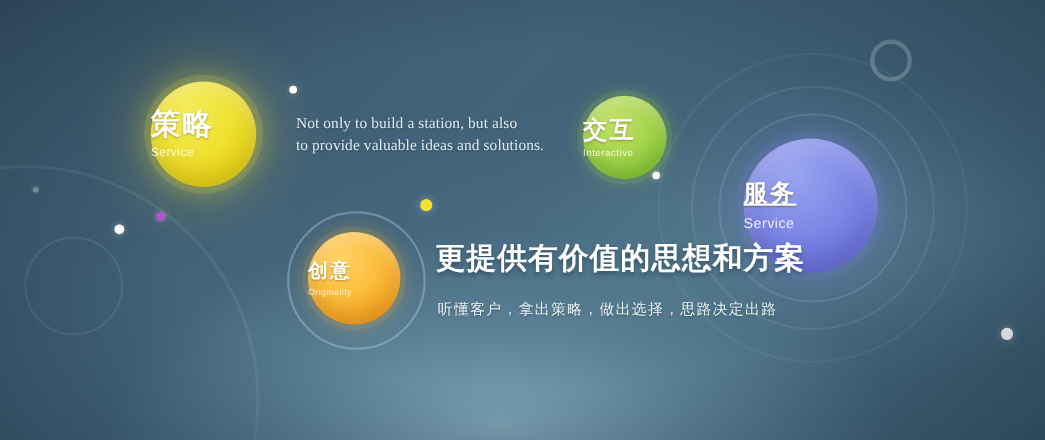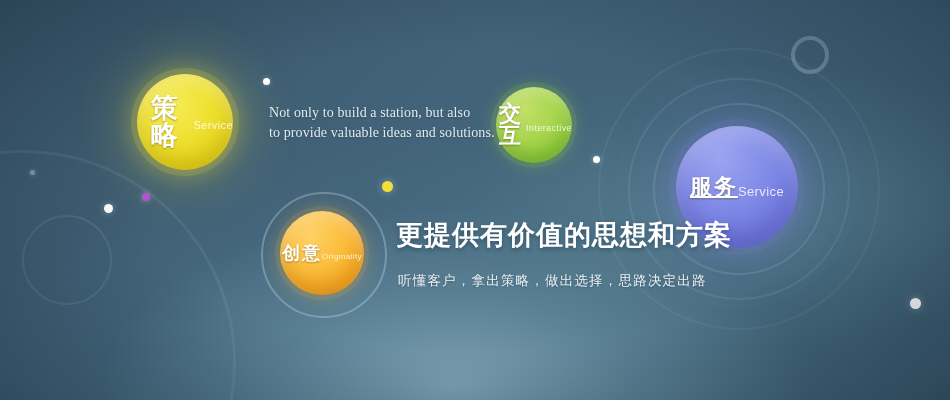--- a/index.html
+++ b/index.html
@@ -67,21 +67,22 @@
   .dot {
     position: absolute;
     border-radius: 50%;
   }
 
   
   .bubble {
     position: absolute;
     border-radius: 50%;
     display: flex;
-    align-items: center;
+    flex-direction: column;
+    align-items: flex-start;
     justify-content: center;
     text-align: center;
     user-select: none;
   }
   .bubble .cn {
     font-weight: bold;
     color: #ffffff;
     letter-spacing: 2px;
     line-height: 1;
     text-shadow: 0 1px 2px rgba(80,60,10,0.45);
@@ -101,21 +102,21 @@
       0 0 18px 10px rgba(235,222,60,0.22),
       0 0 46px 24px rgba(226,212,70,0.16),
       inset 0 -10px 18px rgba(160,135,0,0.30),
       inset 0 8px 14px rgba(255,255,255,0.30);
   }
   #bubble-strategy .cn { font-size: 27px; }
   #bubble-strategy .en { font-size: 11px; margin-top: 7px; }
 
   
   #bubble-interactive {
-    left: 496px; top: 87px; width: 76px; height: 76px;
+    left: 530px; top: 87px; width: 76px; height: 76px;
     background: radial-gradient(circle at 36% 28%, #c2e06a 0%, #a9d64f 42%, #87c436 78%, #6fb22a 100%);
     box-shadow:
       0 0 0 5px rgba(150,205,70,0.14),
       0 0 14px 7px rgba(150,205,70,0.18),
       inset 0 -8px 14px rgba(70,120,20,0.28),
       inset 0 6px 12px rgba(255,255,255,0.30);
   }
   #bubble-interactive .cn { font-size: 22px; }
   #bubble-interactive .en { font-size: 9px; margin-top: 6px; }
 

